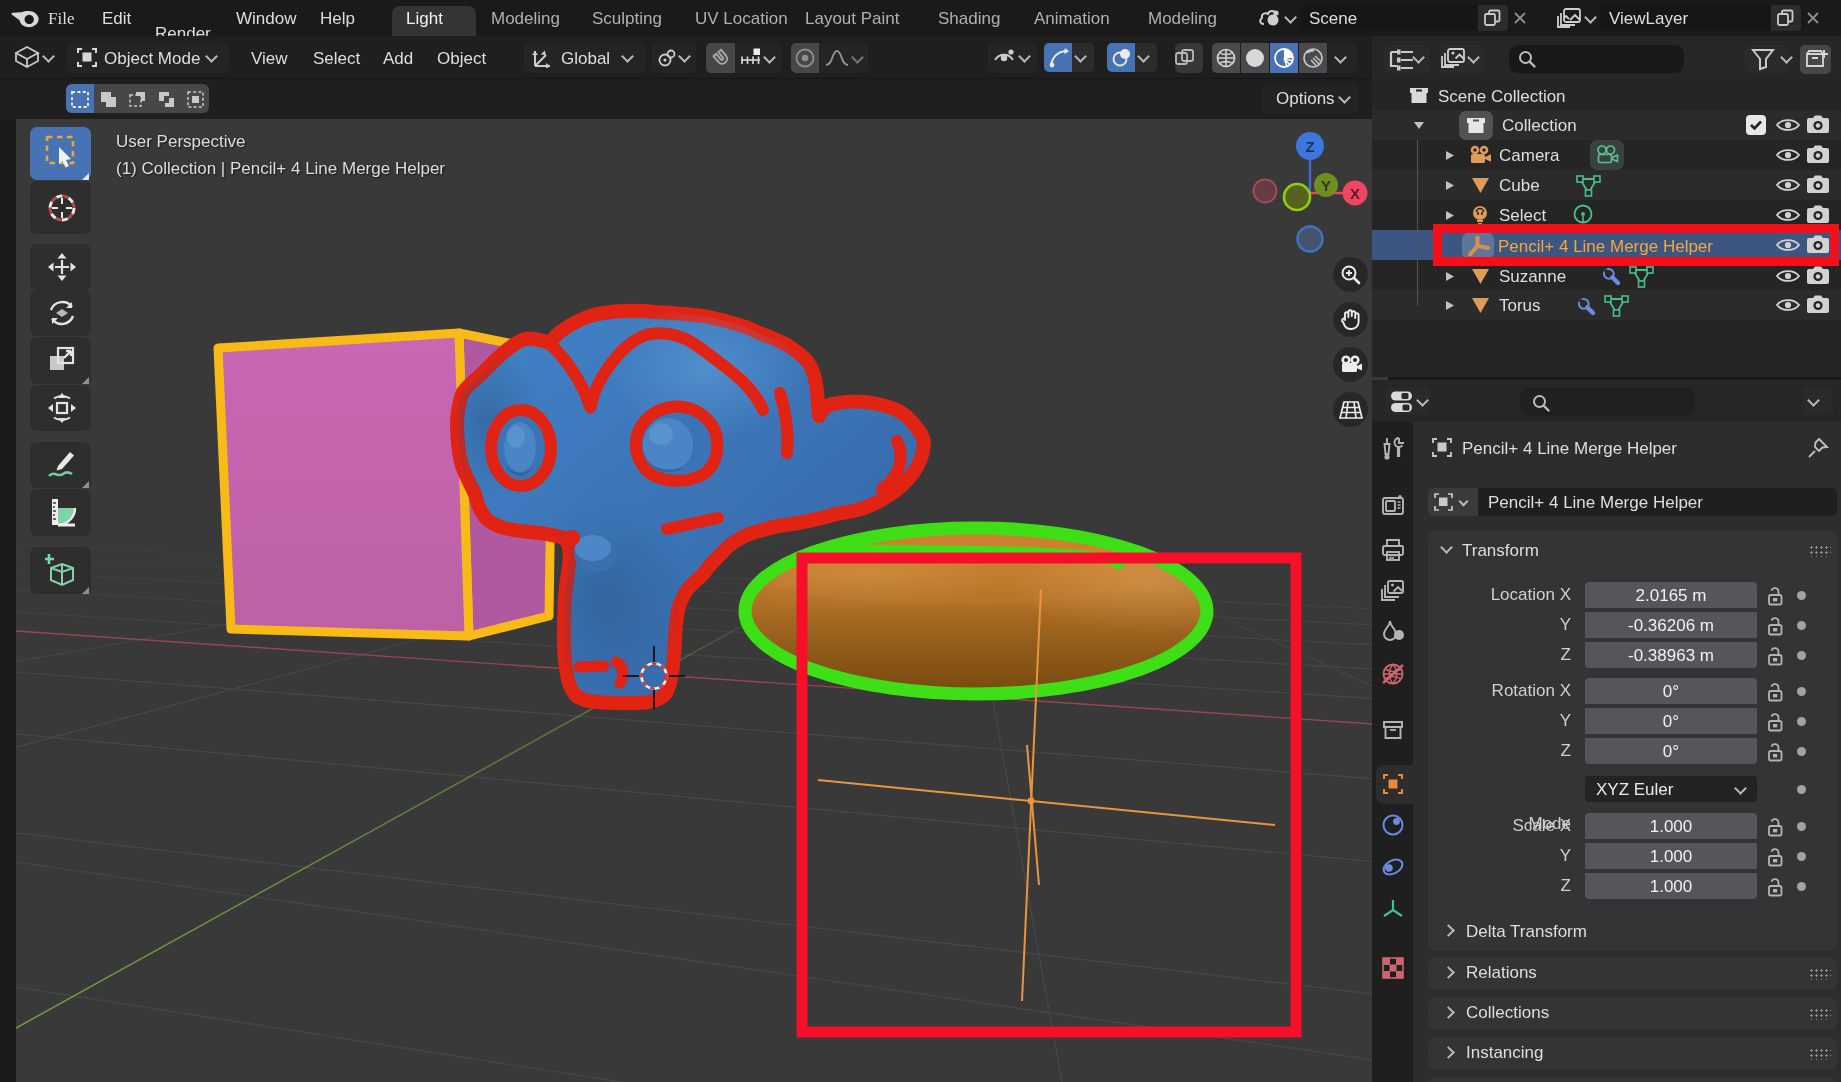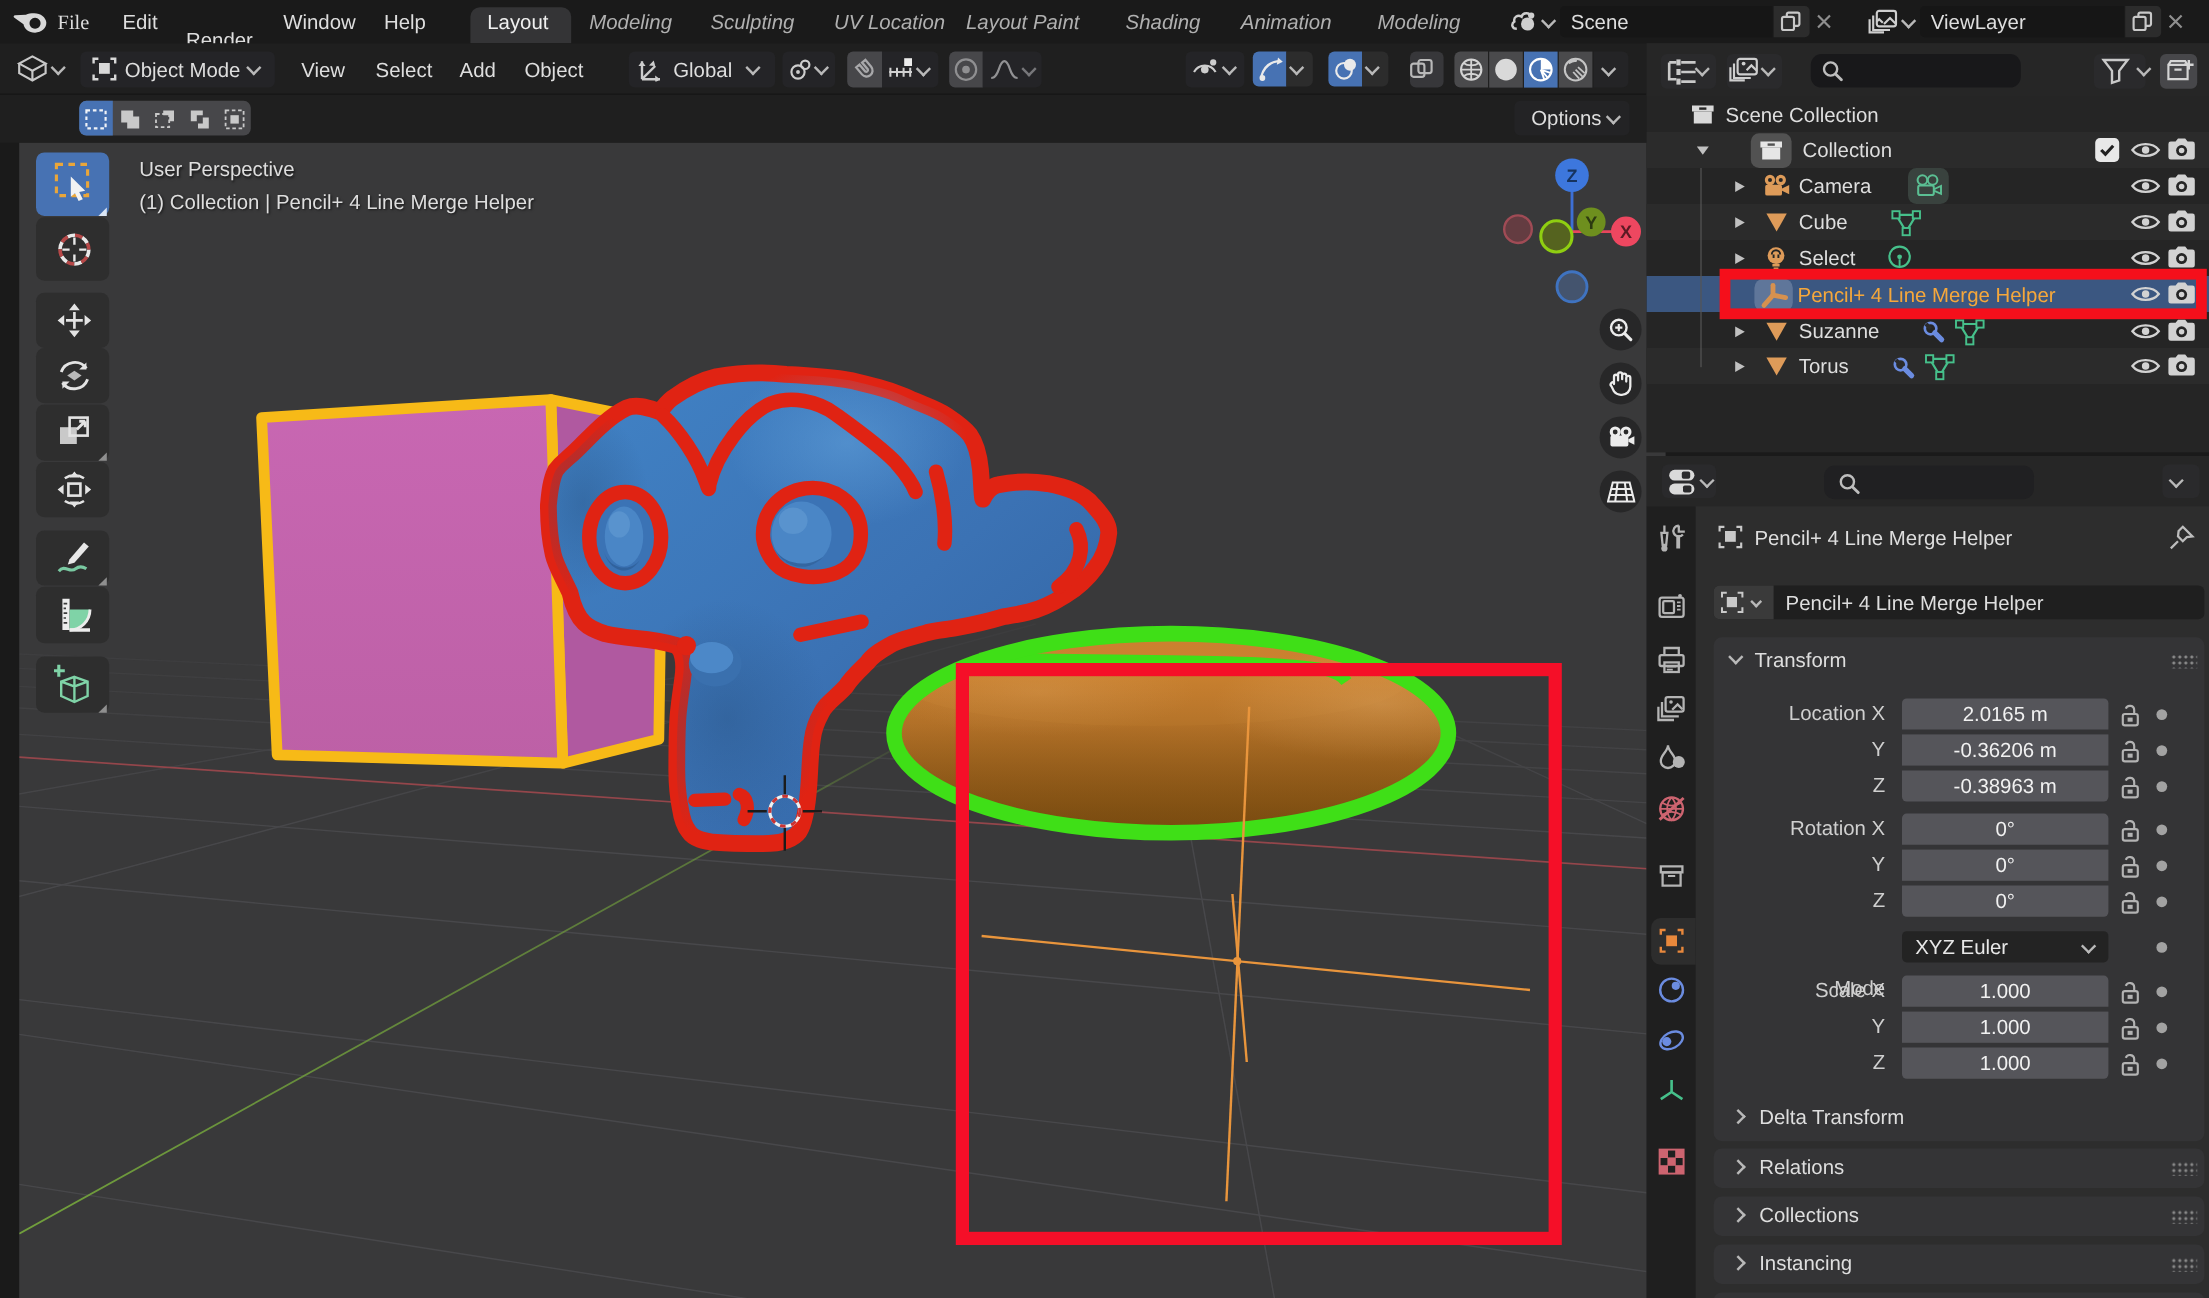--- a/index.html
+++ b/index.html
@@ -1,20 +1,20 @@
 <!DOCTYPE html>
 <html><head>
 <meta charset="utf-8">
 <style>
   * { margin:0; padding:0; box-sizing:border-box; }
   html,body { width:1841px; height:1082px; overflow:hidden; background:#1a1a1a;
     font-family:"Liberation Sans", sans-serif; }
   .abs { position:absolute; }
   .txt { color:#dedede; font-size:17px; white-space:nowrap; }
-  .dim { color:#b0b0b0;font-style:italic; }
+  .dim { color:#b0b0b0; }
   .pill { position:absolute; background:#242427; border-radius:5px; height:30px; }
   .grip { width:22px; height:12px; background-image:radial-gradient(circle, #8a8a8a 1.2px, transparent 1.4px); background-size:5px 5px; }
   .chev { display:inline-block; width:9px; height:9px; border-right:2px solid #b9b9b9;
     border-bottom:2px solid #b9b9b9; transform:rotate(45deg); }
 </style>
 </head>
 <body>
 
 <div class="abs" id="topbar" style="left:0;top:0;width:1841px;height:36px;background:#1a1a1a;"></div>
 <div class="abs" id="menus" style="left:0;top:0;width:1841px;height:36px;">
@@ -22,21 +22,21 @@
   <svg class="abs" style="left:9px;top:5px;" width="32" height="26" viewBox="0 0 32 26">
     <path d="M19.5 6 C25 6 29.2 9.6 29.6 13.6 C30 18.3 25.6 22.2 20.2 22.2 C15 22.2 11.2 19 10.6 15.2 L3 9.8 C1.9 9 2.3 7.8 3.7 7.7 L12.6 7.2 C14.4 6.4 16.8 6 19.5 6 Z M20.2 9.8 a4.6 4.6 0 1 0 0.01 0 Z" fill="#d8d8d8" fill-rule="evenodd"></path>
   </svg>
   <div class="abs txt" style="left:48px;top:9px;font-family:Liberation Serif, serif;">File</div>
   <div class="abs txt" style="left:102px;top:9px;">Edit</div>
   <div class="abs txt" style="left:155px;top:9px;margin-top:15px;">Render</div>
   <div class="abs txt" style="left:236px;top:9px;">Window</div>
   <div class="abs txt" style="left:320px;top:9px;">Help</div>
 
   <div class="abs" style="left:392px;top:6px;width:84px;height:30px;background:#343436;border-radius:8px 8px 0 0;"></div>
-  <div class="abs txt" style="left:406px;top:9px;color:#f0f0f0;">Layout</div>
+  <div class="abs txt" style="left:406px;top:9px;color:#f0f0f0;">Light</div>
   <div class="abs txt dim" style="left:491px;top:9px;">Modeling</div>
   <div class="abs txt dim" style="left:592px;top:9px;">Sculpting</div>
   <div class="abs txt dim" style="left:695px;top:9px;">UV Location</div>
   <div class="abs txt dim" style="left:805px;top:9px;">Layout Paint</div>
   <div class="abs txt dim" style="left:938px;top:9px;">Shading</div>
   <div class="abs txt dim" style="left:1034px;top:9px;">Animation</div>
   <div class="abs txt dim" style="left:1148px;top:9px;">Modeling</div>
 
   <svg class="abs" style="left:1256px;top:6px;" width="26" height="24" viewBox="0 0 26 24">
     <path d="M8 18 C4 18 3 14 6 12 C5 8 9 6 12 8 C13 4 19 4 20 8" fill="none" stroke="#cecece" stroke-width="2"></path>

